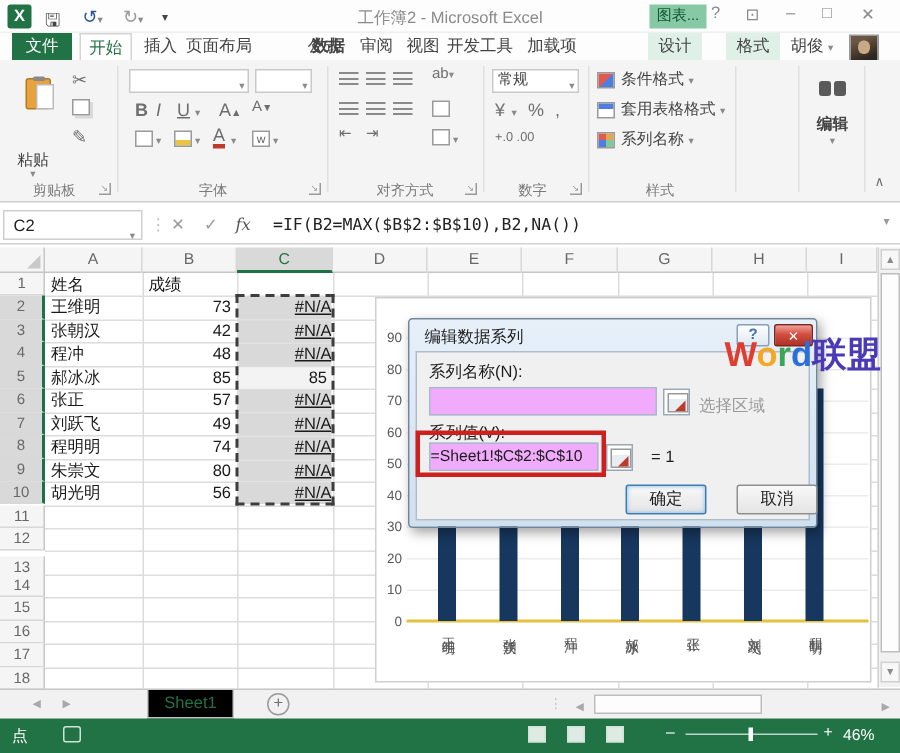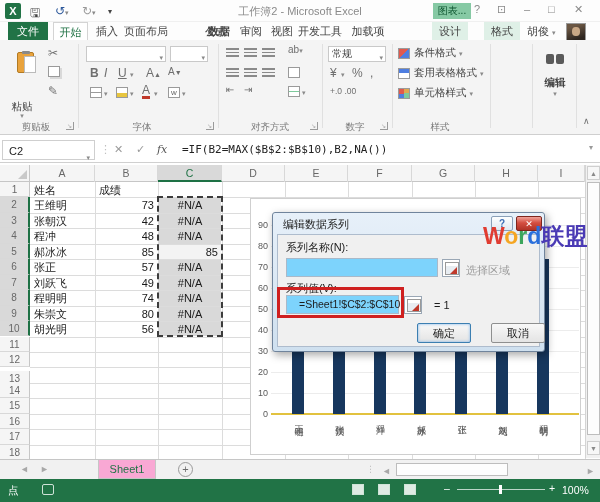--- a/index.html
+++ b/index.html
@@ -58,58 +58,58 @@
   .colhead.sel { background:#d9d9d9; border-bottom:2px solid #1e7145; color:#217346; }
   #corner { left:0; top:165px; width:30px; height:17px; background:#f5f5f5; border-right:1px solid #c6c6c6; border-bottom:1px solid #c6c6c6; }
   #corner:after { content:""; position:absolute; right:2px; bottom:2px; border-left:9px solid transparent; border-bottom:9px solid #c9c9c9; }
   #grid { left:0; top:182px; width:585px; height:277px; background:#fff; }
   .vline { position:absolute; top:0; width:1px; height:277px; background:#dcdcdc; }
   .hline { position:absolute; left:30px; width:555px; height:1px; background:#dcdcdc; }
   .rowhead { position:absolute; left:0; width:30px; background:#f5f5f5; border-right:1px solid #c6c6c6; border-bottom:1px solid #d8d8d8; text-align:center; color:#686868; font-size:10px; }
   .rowhead.sel { background:#d9d9d9; border-right:2px solid #1e7145; }
   .cell { position:absolute; font-size:11px; color:#1a1a1a; line-height:15px; white-space:nowrap; overflow:hidden; }
   .cell.num { text-align:right; }
-  .cell.ctr { text-align:center; }
+  .cell.ctr { text-align:right;text-decoration:underline; }
   .cfill { position:absolute; background:#d9d9d9; }
   #ants { left:157px; top:196px; width:66px; height:141px; border:2px dashed #3d3d3d; background:transparent; z-index:12; }
 
   
   #chart { left:250px; top:198px; width:331px; height:257px; background:#fff; border:1px solid #cfcfcf; z-index:10; }
   .gline { position:absolute; left:20px; width:308px; height:1px; background:#ececec; }
   .ytick { position:absolute; left:0; width:17px; text-align:right; font-size:9px; color:#595959; }
   .bar { position:absolute; width:12px; background:#17375E; }
   .xaxis { position:absolute; left:20px; top:214px; width:308px; height:2px; background:#e2c23f; }
   .catlab { position:absolute; top:219px; writing-mode:vertical-rl; font-size:9px; color:#595959; letter-spacing:1px; }
 
   
   #vsb { left:585px; top:165px; width:15px; height:293px; background:#f1f1f1; border-left:1px solid #d4d4d4; z-index:11; }
   .sbtn { position:absolute; left:1px; width:13px; height:14px; background:#f7f7f7; border:1px solid #cfcfcf; color:#8a8a8a; font-size:7px; text-align:center; line-height:13px; }
   #vthumb { position:absolute; left:1px; top:17px; width:13px; height:253px; background:#fdfdfd; border:1px solid #bdbdbd; }
 
   
   #tabrow { left:0; top:459px; width:600px; height:20px; background:#f1f1f1; border-top:1px solid #c6c6c6; }
   .navarr { position:absolute; top:4px; color:#a8a8a8; font-size:9px; }
-  #sheettab { left:98px; top:0; width:58px; height:19px; background:#f9a8d4; border:1px solid #c6c6c6; border-top:none; text-align:center; line-height:18px; color:#217346; font-size:11px; }
+  #sheettab { left:98px; top:0; width:58px; height:19px; background:#000000; border:1px solid #c6c6c6; border-top:none; text-align:center; line-height:18px; color:#217346; font-size:11px; }
   #addsheet { left:178px; top:2px; width:15px; height:15px; border:1px solid #9a9a9a; border-radius:50%; color:#6e6e6e; text-align:center; line-height:13px; font-size:11px; }
   #hsb { left:380px; top:3px; width:218px; height:14px; background:#f1f1f1; }
   #hthumb { position:absolute; left:16px; top:0; width:112px; height:13px; background:#fdfdfd; border:1px solid #bdbdbd; }
   #statusbar { left:0; top:479px; width:600px; height:23px; background:#217346; color:#fff; }
   .st { position:absolute; top:5px; font-size:10.5px; color:#fff; }
   .viewico { position:absolute; top:5px; width:12px; height:11px; border:1px solid #cfe3d7; background:rgba(255,255,255,.85); }
   .zoomline { position:absolute; top:10px; width:88px; height:1px; background:rgba(255,255,255,.7); }
   .zoomthumb { position:absolute; top:6px; width:3px; height:9px; background:#fff; }
 
   
   #dialog { left:272px; top:212px; width:273px; height:140px; background:linear-gradient(#e7f0f9,#cfe0ef); border:1px solid #70849c; border-radius:3px; box-shadow:2px 3px 8px rgba(0,0,0,.35); z-index:20; }
   #dlg-title { position:absolute; left:10px; top:4px; font-size:11px; color:#1d1d1d; }
   #dlg-help { position:absolute; left:218px; top:3px; width:22px; height:15px; background:linear-gradient(#fdfefe,#dfe9f2); border:1px solid #8aa0b8; border-radius:2px; color:#3f6fb5; font-weight:bold; font-size:10px; text-align:center; line-height:14px; }
   #dlg-close { position:absolute; left:243px; top:3px; width:26px; height:15px; background:linear-gradient(#f0a197,#d44e41 45%,#b03226); border:1px solid #7e241b; border-radius:2px; color:#fff; font-weight:bold; font-size:9px; text-align:center; line-height:14px; }
   #dlg-body { position:absolute; left:4px; top:21px; width:263px; height:113px; background:#f0f0f0; border:1px solid #aebccd; }
   .dlg-label { position:absolute; font-size:11px; color:#1d1d1d; }
-  .dlg-input { position:absolute; background:#7dd3fc; border:1px solid #a9b9c9; font-size:10.5px; color:#1d1d1d; line-height:17px; padding:0 12px; white-space:nowrap; }
+  .dlg-input { position:absolute; background:#f0abfc; border:1px solid #a9b9c9; font-size:10.5px; color:#1d1d1d; line-height:17px; padding:0 0; white-space:nowrap; }
   .picker { position:absolute; width:18px; height:18px; background:#fff; border:1px solid #9aa7b5; }
   .picker:before { content:""; position:absolute; left:2px; top:2px; width:12px; height:11px; background:linear-gradient(#fff 0 3px,#e8edf2 3px); border:1px solid #9a9a9a; }
   .picker:after { content:""; position:absolute; right:2px; bottom:2px; border-left:7px solid transparent; border-bottom:7px solid #c0392b; }
   .hint { position:absolute; color:#9a9a9a; font-size:11px; }
   .dlg-btn { position:absolute; width:54px; height:20px; background:linear-gradient(#f8f8f8,#e4e4e4); border:1px solid #8e8f8f; border-radius:2px; text-align:center; line-height:18px; font-size:11px; color:#1d1d1d; }
   .dlg-btn.default { border:1px solid #3c7fb1; box-shadow:0 0 3px #7eb4ea inset; }
   #redbox { left:277px; top:287px; width:127px; height:31px; border:3px solid #cf2020; z-index:25; }
 
   
   #watermark { left:483px; top:225px; z-index:30; line-height:1; }
@@ -218,21 +218,21 @@
     <div class="ricon" style="left:370px;top:26px;">,</div>
     <div class="ricon" style="left:330px;top:46px;font-size:8.5px;">+.0  .00</div>
     <div class="glabel" style="left:335px;width:40px;">数字</div>
     <div class="launcher" style="left:380px;"></div>
 
     <div class="sq" style="left:398px;top:8px;background:linear-gradient(135deg,#e05a4f 50%,#4f7ee0 50%);"></div>
     <div class="ricon" style="left:414px;top:6px;font-size:10.5px;color:#444;"><span>条件格式</span> <span class="dd">▾</span></div>
     <div class="sq" style="left:398px;top:28px;background:linear-gradient(#4f7ee0 0 4px,#fff 4px);"></div>
     <div class="ricon" style="left:414px;top:26px;font-size:10.5px;color:#444;"><span>套用表格格式</span> <span class="dd">▾</span></div>
     <div class="sq" style="left:398px;top:48px;background:conic-gradient(#e0a84f 0 25%,#7eca9c 0 50%,#4f7ee0 0 75%,#e05a4f 0);"></div>
-    <div class="ricon" style="left:414px;top:46px;font-size:10.5px;color:#444;"><span>单元格样式</span> <span class="dd">▾</span></div>
+    <div class="ricon" style="left:414px;top:46px;font-size:10.5px;color:#444;"><span>系列名称</span> <span class="dd">▾</span></div>
     <div class="glabel" style="left:420px;width:40px;">样式</div>
 
     <div class="bigbtn" style="left:537px;">
       <span class="binoc"></span>
       <div style="position:absolute;top:32px;width:36px;font-weight:bold;">编辑</div>
       <div style="position:absolute;top:46px;width:36px;" class="dd">▾</div>
     </div>
     <div class="ricon" style="left:583px;top:76px;font-size:9px;">∧</div>
   </div>
 
@@ -406,21 +406,21 @@
   <div class="abs" id="statusbar">
     <div class="st" style="left:8px;">点</div>
     <div class="viewico" style="left:42px;border-radius:2px;background:transparent;"></div>
     <div class="viewico" style="left:352px;"></div>
     <div class="viewico" style="left:378px;"></div>
     <div class="viewico" style="left:404px;"></div>
     <div class="st" style="left:444px;top:3px;">–</div>
     <div class="zoomline" style="left:457px;"></div>
     <div class="zoomthumb" style="left:499px;"></div>
     <div class="st" style="left:549px;top:3px;">+</div>
-    <div class="st" style="left:562px;">100%</div>
+    <div class="st" style="left:562px;">46%</div>
   </div>
 
   <div class="abs" id="dialog">
     <div id="dlg-title">编辑数据系列</div>
     <div id="dlg-help">?</div>
     <div id="dlg-close">✕</div>
     <div id="dlg-body">
       <div class="dlg-label" style="left:8px;top:5px;">系列名称(N):</div>
       <div class="dlg-input" style="left:8px;top:23px;width:152px;height:19px;"></div>
       <div class="picker" style="left:164px;top:24px;"></div>

